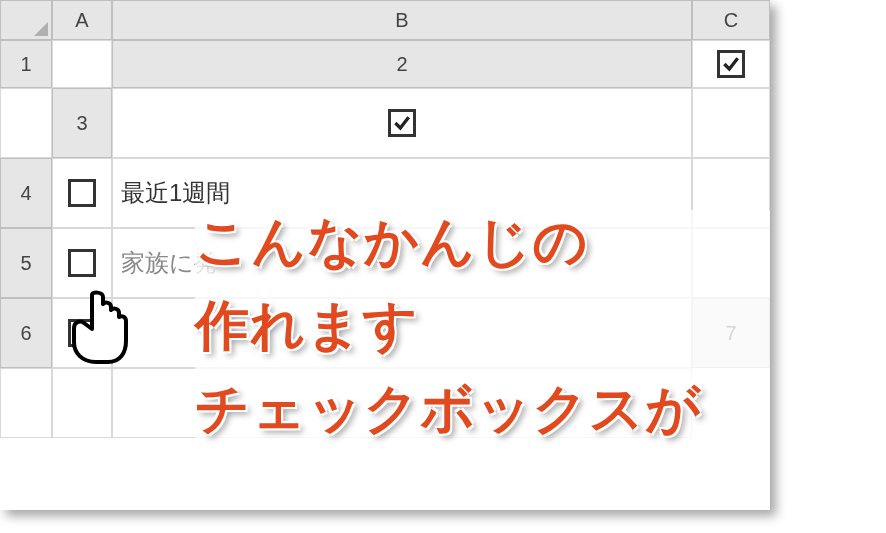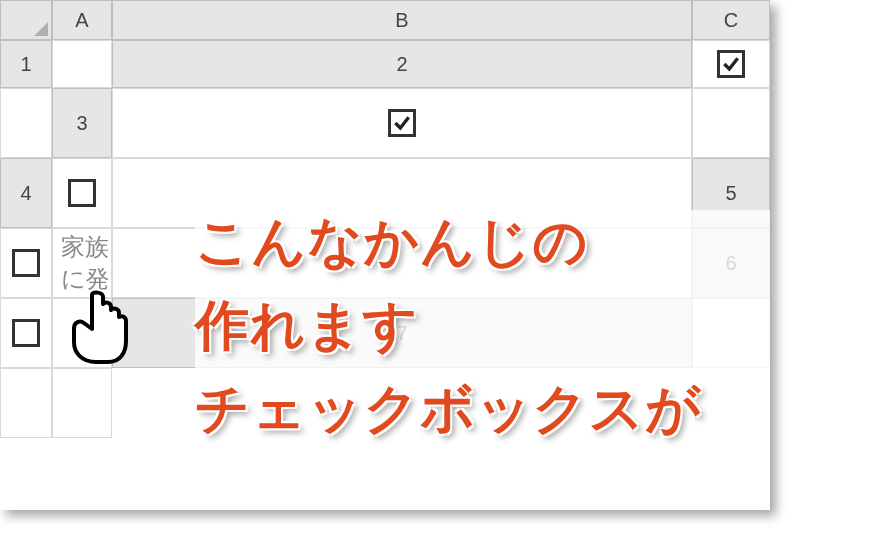--- a/index.html
+++ b/index.html
@@ -130,20 +130,23 @@
             <path d="M4 12 L10 18 L20 5" stroke="#222" stroke-width="4" fill="none"></path>
           </svg>
       </div>
     </div>
     <div class="cell"></div>
 
     <div class="rownum">4</div>
     <div class="cell a">
       <div class="cb"></div>
     </div>
+    <div class="cell">
+        <span>最近1週間</span>
+      </div>
     <div class="cell"></div>
 
     <div class="rownum">5</div>
     <div class="cell a">
       <div class="cb"></div>
     </div>
     <div class="cell">
         <span class="partial">家族に発</span>
       </div>
     <div class="cell"></div>

